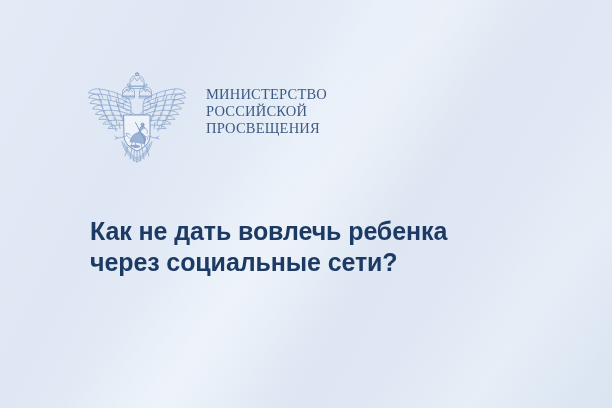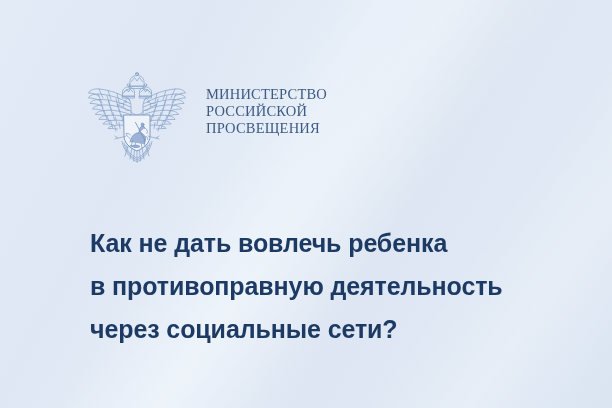--- a/index.html
+++ b/index.html
@@ -86,21 +86,21 @@
     left: 90px;
     top: 216px;
     color: #1c3a63;
     font-family: "Liberation Sans", sans-serif;
     font-weight: bold;
     font-size: 25px;
     line-height: 31px;
     letter-spacing: -0.1px;
     white-space: nowrap;
   }
-  #headline .ln { display: block; margin-top: 12px; }
+  #headline .ln { display: block; }
 </style>
 </head>
 <body>
 
 <div id="card">
 
   <div id="sheen"></div>
   <div id="sheen2"></div>
 
   <div id="logo-lockup">
@@ -245,17 +245,16 @@
 
     <div id="ministry-name">
       <span class="ln">МИНИСТЕРСТВО</span>
       <span class="ln">РОССИЙСКОЙ</span>
       <span class="ln">ПРОСВЕЩЕНИЯ</span>
     </div>
   </div>
 
   <div id="headline">
     <span class="ln">Как не дать вовлечь ребенка</span>
-    <span class="ln">в противоправную деятельность</span>
     <span class="ln">через социальные сети?</span>
   </div>
 
 </div>
 
 </body></html>

